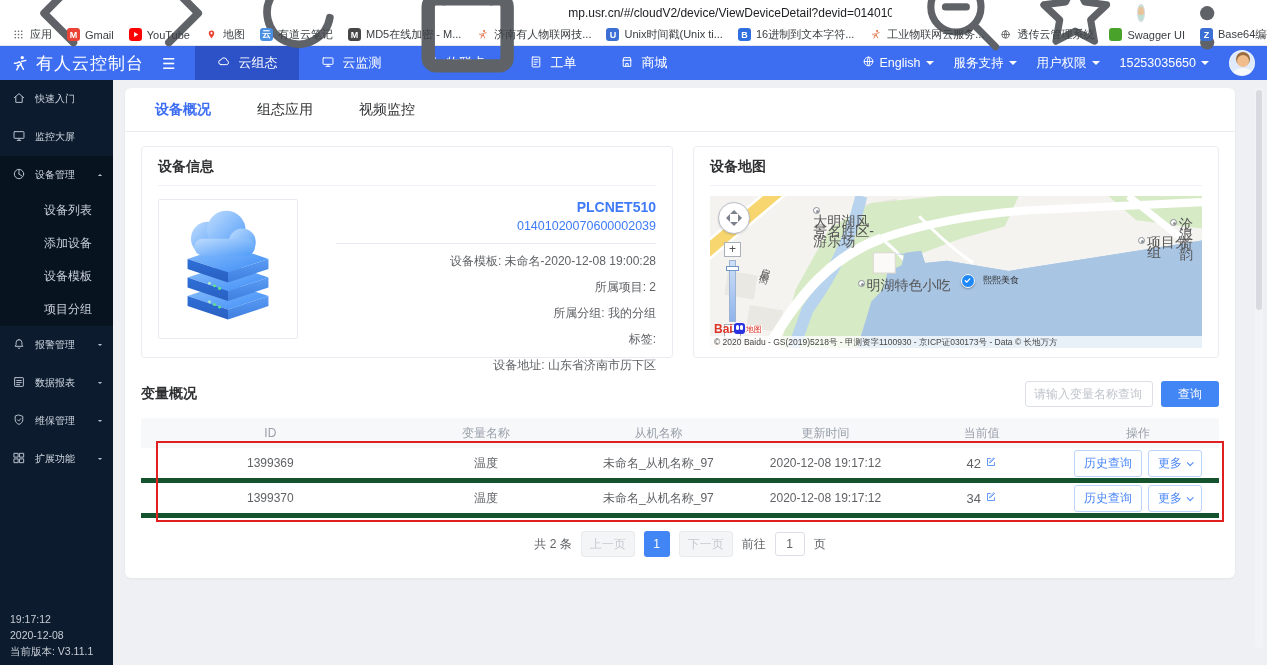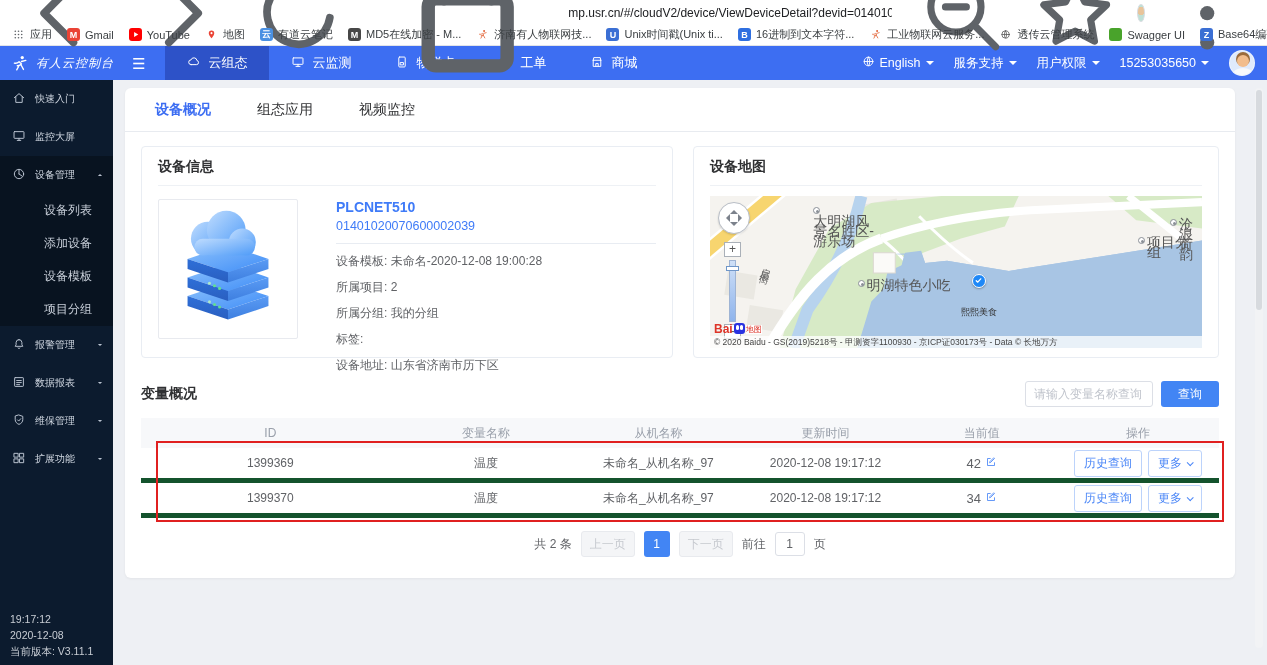--- a/index.html
+++ b/index.html
@@ -18,21 +18,21 @@
   .chrome-avatar { width:18px; height:18px; border-radius:50%; background:radial-gradient(circle at 50% 38%, #e8c49a 0 38%, #bfe0d6 40%); border:1px solid #d8dce0; }
   .bookmarks { height:21px; display:flex; align-items:center; gap:15px; padding:0 12px; overflow:hidden; }
   .bm { display:flex; align-items:center; gap:5px; font-size:11px; color:#3c4043; white-space:nowrap; cursor:pointer; }
   .bm-ic { width:13px; height:13px; border-radius:3px; display:flex; align-items:center; justify-content:center; font-size:9px; font-weight:bold; color:#fff; flex:none; }
   .bm-ic .ic { width:13px; height:13px; }
 
   
   .navbar { position:absolute; top:46px; left:0; width:100%; height:34px; background:#3d6ef2; display:flex; align-items:center; color:#fff; z-index:4; }
   .brand { display:flex; align-items:center; gap:7px; padding:0 10px; }
   .brand .logo-ic { width:19px; height:19px; color:#fff; }
-  .brand-text { font-size:12px; letter-spacing:1px;font-style:italic; }
+  .brand-text { font-size:17px; letter-spacing:1px; }
   .burger { font-size:15px; margin-left:8px; cursor:pointer; line-height:1; }
   .nav-tabs { display:flex; height:100%; margin-left:20px; }
   .nav-tab { display:flex; align-items:center; gap:7px; padding:0 22px; font-size:13px; cursor:pointer; height:100%; }
   .nav-tab.active { background:#2d52c8; }
   .nav-tab .ic { width:14px; height:14px; }
   .nav-right { margin-left:auto; display:flex; align-items:center; gap:20px; padding-right:12px; font-size:12.5px; }
   .nav-menu { display:flex; align-items:center; gap:5px; cursor:pointer; }
   .nav-menu .ic { width:13px; height:13px; }
   .caret { width:0; height:0; border:4px solid transparent; border-top-color:#fff; margin-top:4px; }
   .nav-avatar { width:26px; height:26px; border-radius:50%; background:#dfeafc; position:relative; overflow:hidden; border:1px solid rgba(255,255,255,.5); }
@@ -59,34 +59,34 @@
 
   .panels { display:flex; gap:20px; margin:14px 16px 0; }
   .panel { border:1px solid #e9edf3; border-radius:4px; height:212px; background:#fff; }
   .panel.info { width:532px; flex:none; }
   .panel.map { flex:1; min-width:0; }
   .panel-title { padding:11px 16px 9px; font-size:14px; font-weight:bold; color:#303133; }
   .panel-divider { border-top:1px solid #eef1f5; margin:0 16px; }
 
   .info-body { display:flex; padding:13px 16px; }
   .imgbox { width:140px; height:140px; border:1px solid #e8eaef; border-radius:2px; display:flex; align-items:center; justify-content:center; flex:none; }
-  .info-col { flex:1; margin-left:38px; min-width:0; }
+  .info-col { flex:1; margin-left:38px; min-width:0;text-align:right; }
   .dev-name { font-size:14px; font-weight:bold; color:#3f7bf8; cursor:default; }
   .dev-id { font-size:12.5px; color:#3f7bf8; margin-top:4px; cursor:pointer; }
   .info-hr { border-top:1px solid #e8ecf2; margin:10px 0 3px; }
   .info-field { font-size:12px; color:#606266; margin-top:9px; white-space:nowrap; overflow:hidden; }
 
   .mapbox { position:relative; margin:10px 16px 0; height:152px; overflow:hidden; background:#f5f3ef; }
   .mapbox svg.terrain { position:absolute; inset:0; width:100%; height:100%; }
   .map-label { position:absolute; font-size:14px; color:#555; display:flex; gap:2px; line-height:10px; z-index:2; }
   .map-label .poi-dot { width:7px; height:7px; border:1px solid #8a8f96; border-radius:50%; background:#fff; flex:none; position:relative; }
   .map-label .poi-dot::after { content:""; position:absolute; left:2px; top:2px; width:3px; height:3px; border-radius:50%; background:#8a8f96; }
   .map-label.wide { width:66px; flex-wrap:wrap; }
   .map-label.street { writing-mode:vertical-rl; letter-spacing:3px; font-size:10px; color:#666; transform:rotate(14deg); }
-  .map-marker { position:absolute; display:flex; align-items:center; gap:18px; z-index:2; cursor:pointer;flex-direction:column; }
+  .map-marker { position:absolute; display:flex; align-items:center; gap:8px; z-index:2; cursor:pointer; }
   .map-marker .pin { width:14px; height:14px; border-radius:50%; background:#1e88f7; border:1.5px solid #fff; box-shadow:0 1px 2px rgba(0,0,0,.3); color:#fff; display:flex; align-items:center; justify-content:center; }
   .map-marker .pin .ic { width:9px; height:9px; }
   .map-marker span { font-size:9px; color:#333; }
   .pan-ctl { position:absolute; left:8px; top:6px; width:32px; height:32px; border-radius:50%; background:#fff; border:1px solid #b9bec6; box-shadow:0 1px 2px rgba(0,0,0,.15); z-index:3; cursor:pointer; }
   .pan-ctl i { position:absolute; width:0; height:0; border:4px solid transparent; }
   .pan-ctl .n { left:11px; top:3px; border-bottom-color:#7c8term; border-bottom-color:#7c828c; }
   .pan-ctl .s { left:11px; bottom:3px; border-top-color:#7c828c; }
   .pan-ctl .w { left:3px; top:11px; border-right-color:#7c828c; }
   .pan-ctl .e { right:3px; top:11px; border-left-color:#7c828c; }
   .zoom-btn { position:absolute; left:14px; width:17px; height:15px; background:#fff; border:1px solid #aab0b8; color:#555; font-size:12px; line-height:12px; text-align:center; z-index:3; cursor:pointer; }

